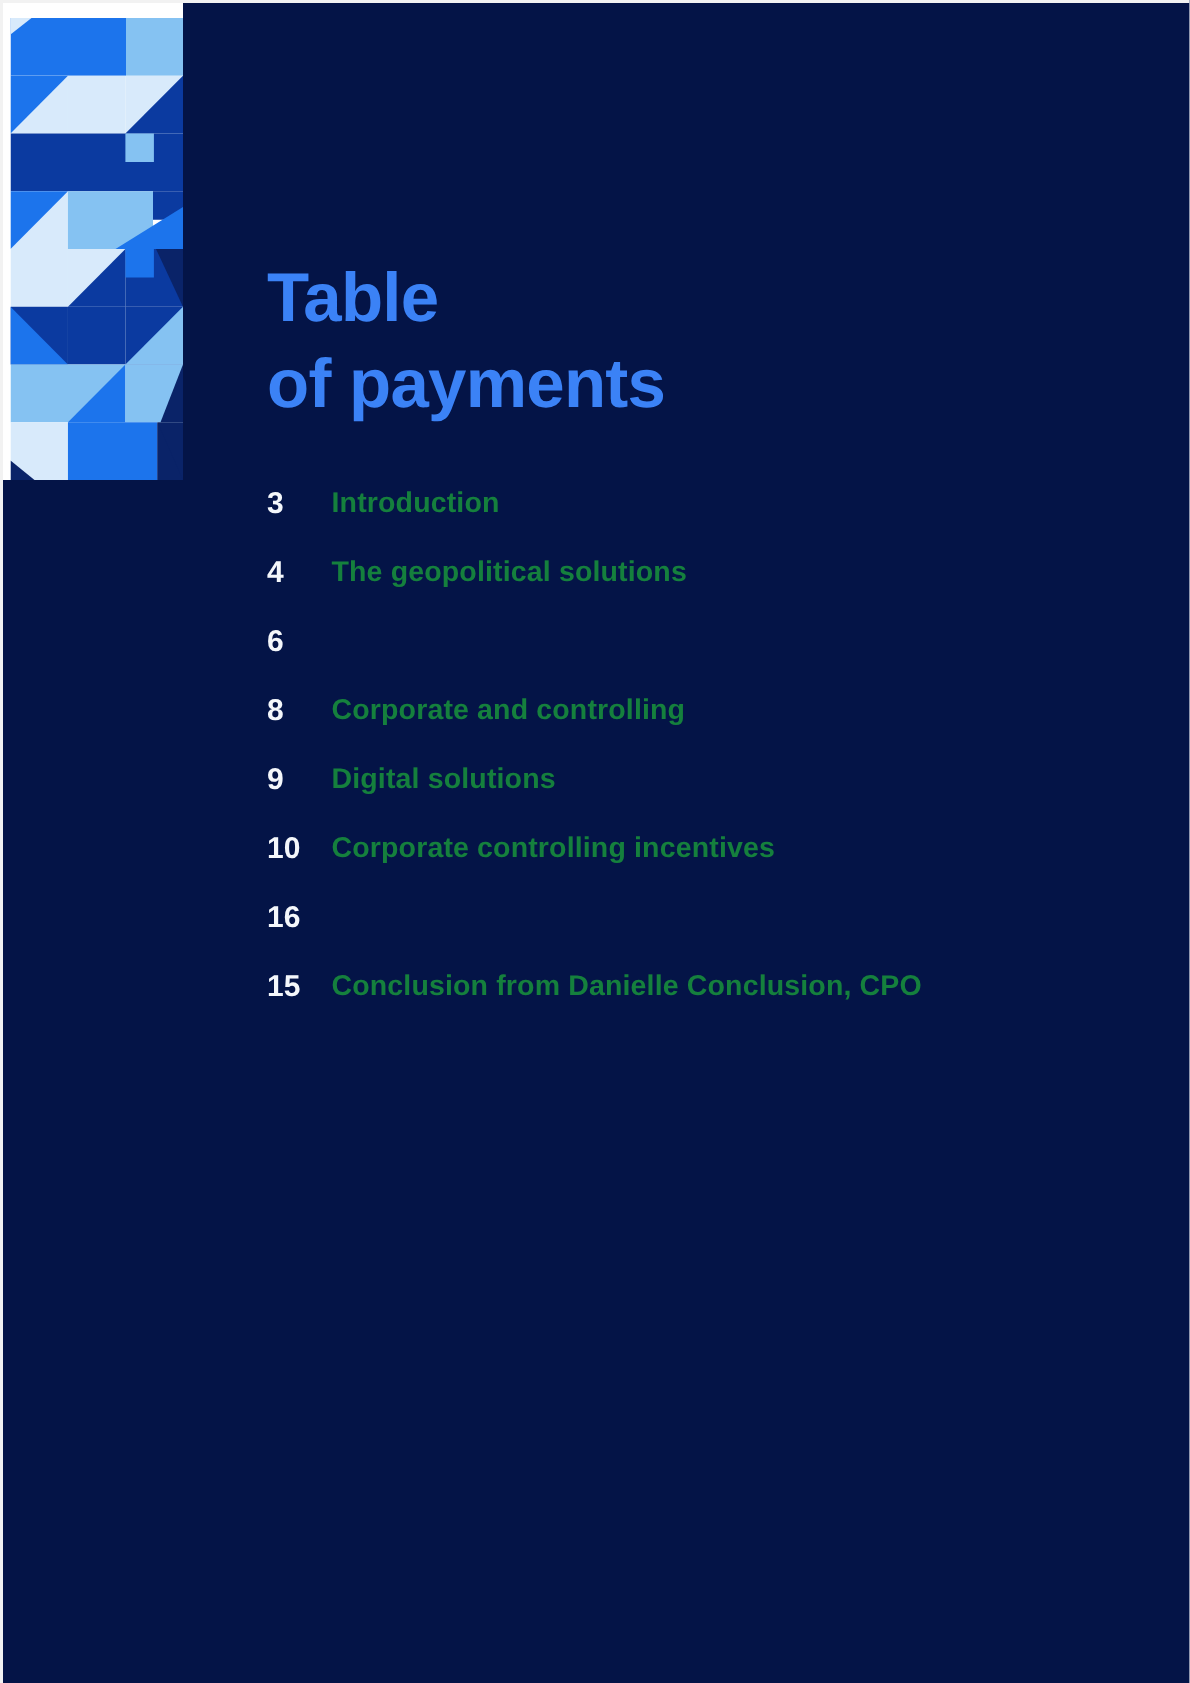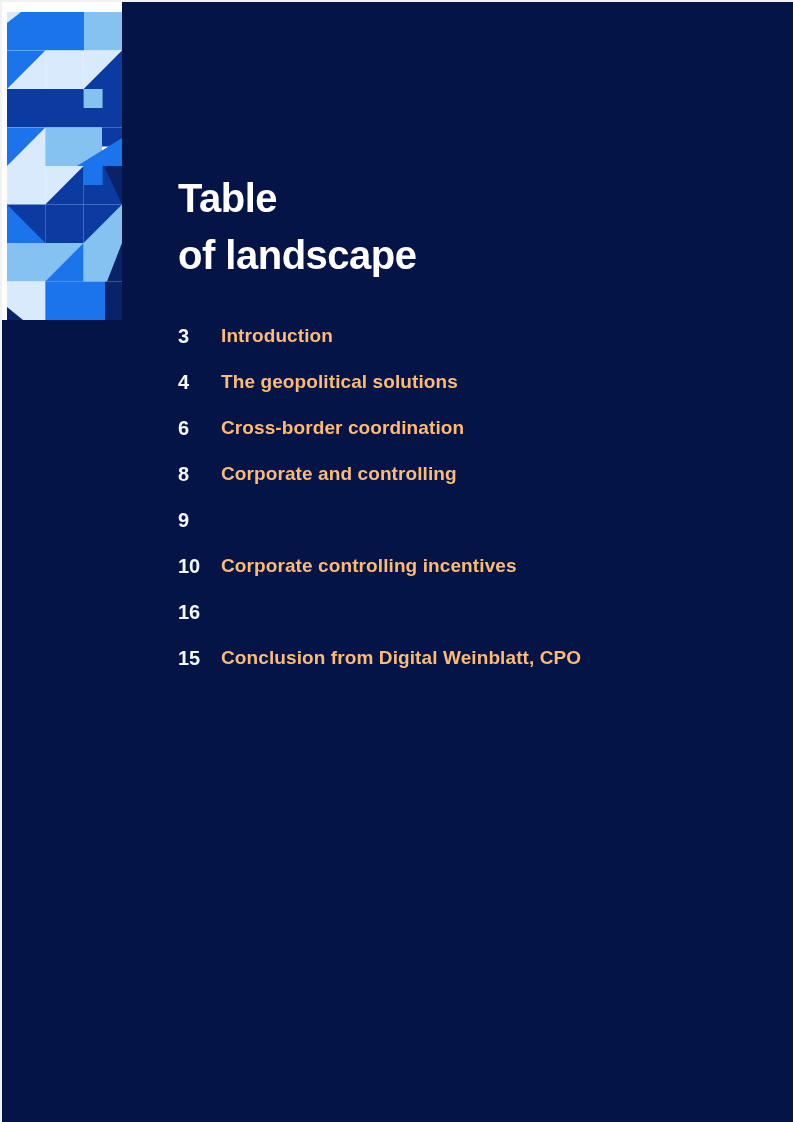--- a/index.html
+++ b/index.html
@@ -20,22 +20,22 @@
     left: 0; top: 0;
     width: 120px; height: 318px;
     background: #ffffff;
   }
   .art-block svg { position: absolute; left: 5px; top: 10px; display: block; }
 
   
   .title {
     position: absolute;
     left: 176px; top: 168px;
-    color: #ffffff;
-    font-size: 40px;
+    color: #3b82f6;
+    font-size: 46px;
     font-weight: 700;
     line-height: 57px;
     letter-spacing: -0.5px;
   }
 
   
   .toc {
     position: absolute;
     left: 176px; top: 322px;
     width: 560px;
@@ -48,21 +48,21 @@
   }
   .toc-num {
     width: 43px;
     flex: 0 0 43px;
     color: #f4f7fb;
     font-size: 20px;
     font-weight: 700;
     line-height: 24px;
   }
   .toc-title {
-    color: #fdba74;
+    color: #15803d;
     font-size: 19px;
     font-weight: 700;
     line-height: 24px;
     letter-spacing: 0.1px;
   }
 </style>
 </head>
 <body>
 
 <div class="page">
@@ -110,58 +110,58 @@
       <rect x="0" y="269.5" width="38.3" height="38.5" fill="#d8eafb"></rect>
       <polygon points="0,295 16,308 0,308" fill="#0a2368"></polygon>
       <rect x="38.3" y="269.5" width="59.7" height="38.5" fill="#1c74ec"></rect>
       <rect x="98" y="269.5" width="17" height="38.5" fill="#0a2368"></rect>
       <polygon points="98,269.5 115,308 98,308" fill="#0a2368"></polygon>
     </svg>
   </div>
 
   <div class="title">
     <div>Table</div>
-    <div>of landscape</div>
+    <div>of payments</div>
   </div>
 
   <div class="toc">
 
       <div class="toc-row">
         <span class="toc-num">3</span>
         <span class="toc-title">Introduction</span>
       </div>
 
       <div class="toc-row">
         <span class="toc-num">4</span>
         <span class="toc-title">The geopolitical solutions</span>
       </div>
 
       <div class="toc-row">
         <span class="toc-num">6</span>
-        <span class="toc-title">Cross-border coordination</span>
       </div>
 
       <div class="toc-row">
         <span class="toc-num">8</span>
         <span class="toc-title">Corporate and controlling</span>
       </div>
 
       <div class="toc-row">
         <span class="toc-num">9</span>
+        <span class="toc-title">Digital solutions</span>
       </div>
 
       <div class="toc-row">
         <span class="toc-num">10</span>
         <span class="toc-title">Corporate controlling incentives</span>
       </div>
 
       <div class="toc-row">
         <span class="toc-num">16</span>
       </div>
 
 
       <div class="toc-row">
         <span class="toc-num">15</span>
-        <span class="toc-title">Conclusion from Digital Weinblatt, CPO</span>
+        <span class="toc-title">Conclusion from Danielle Conclusion, CPO</span>
       </div>
     </div>
 
 </div>
 
 </body></html>

